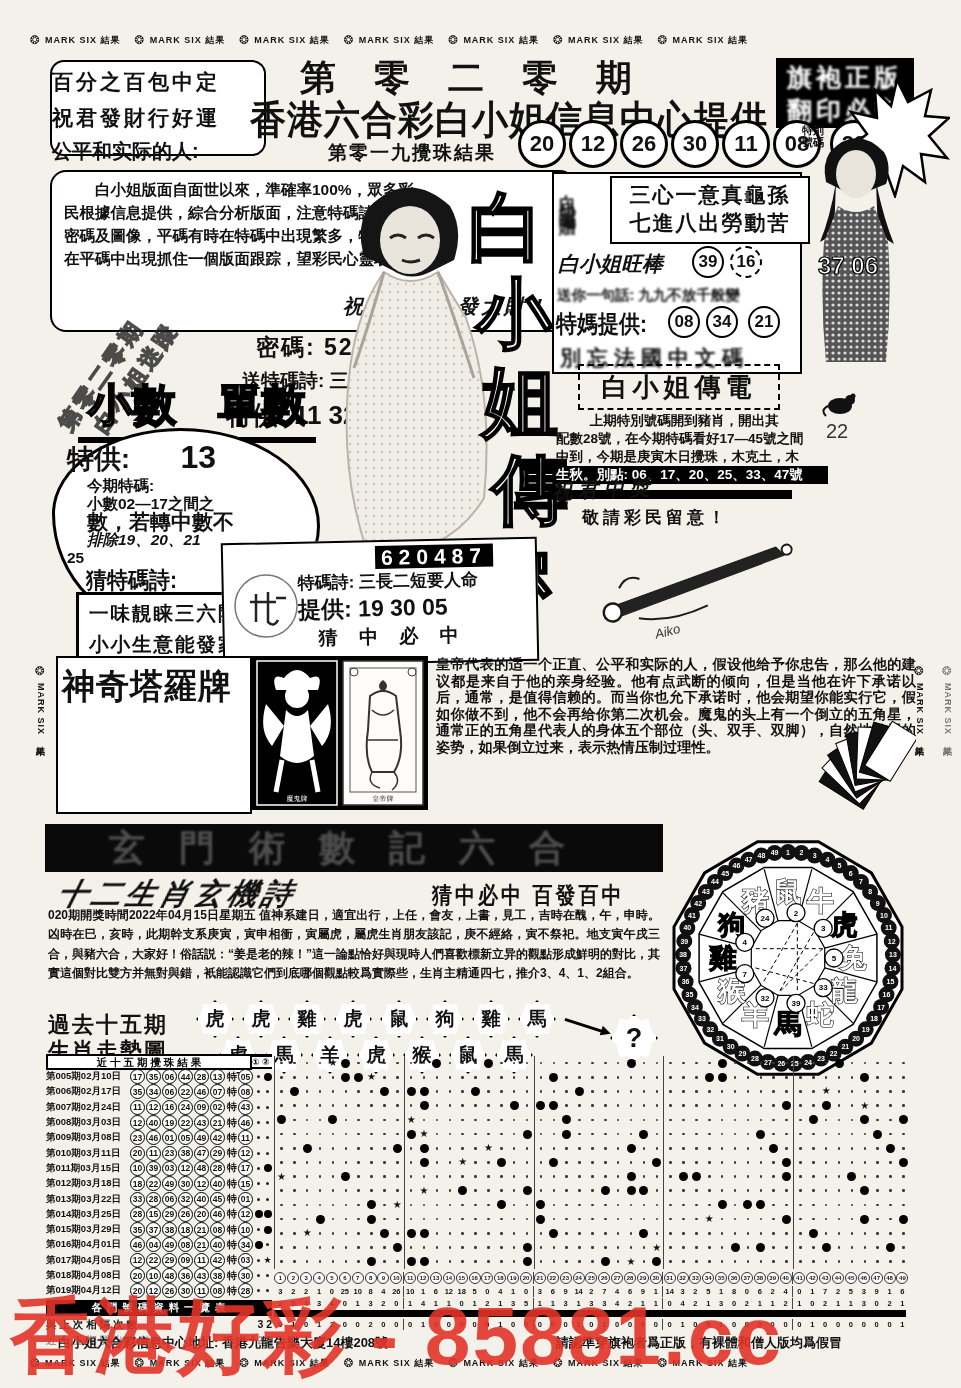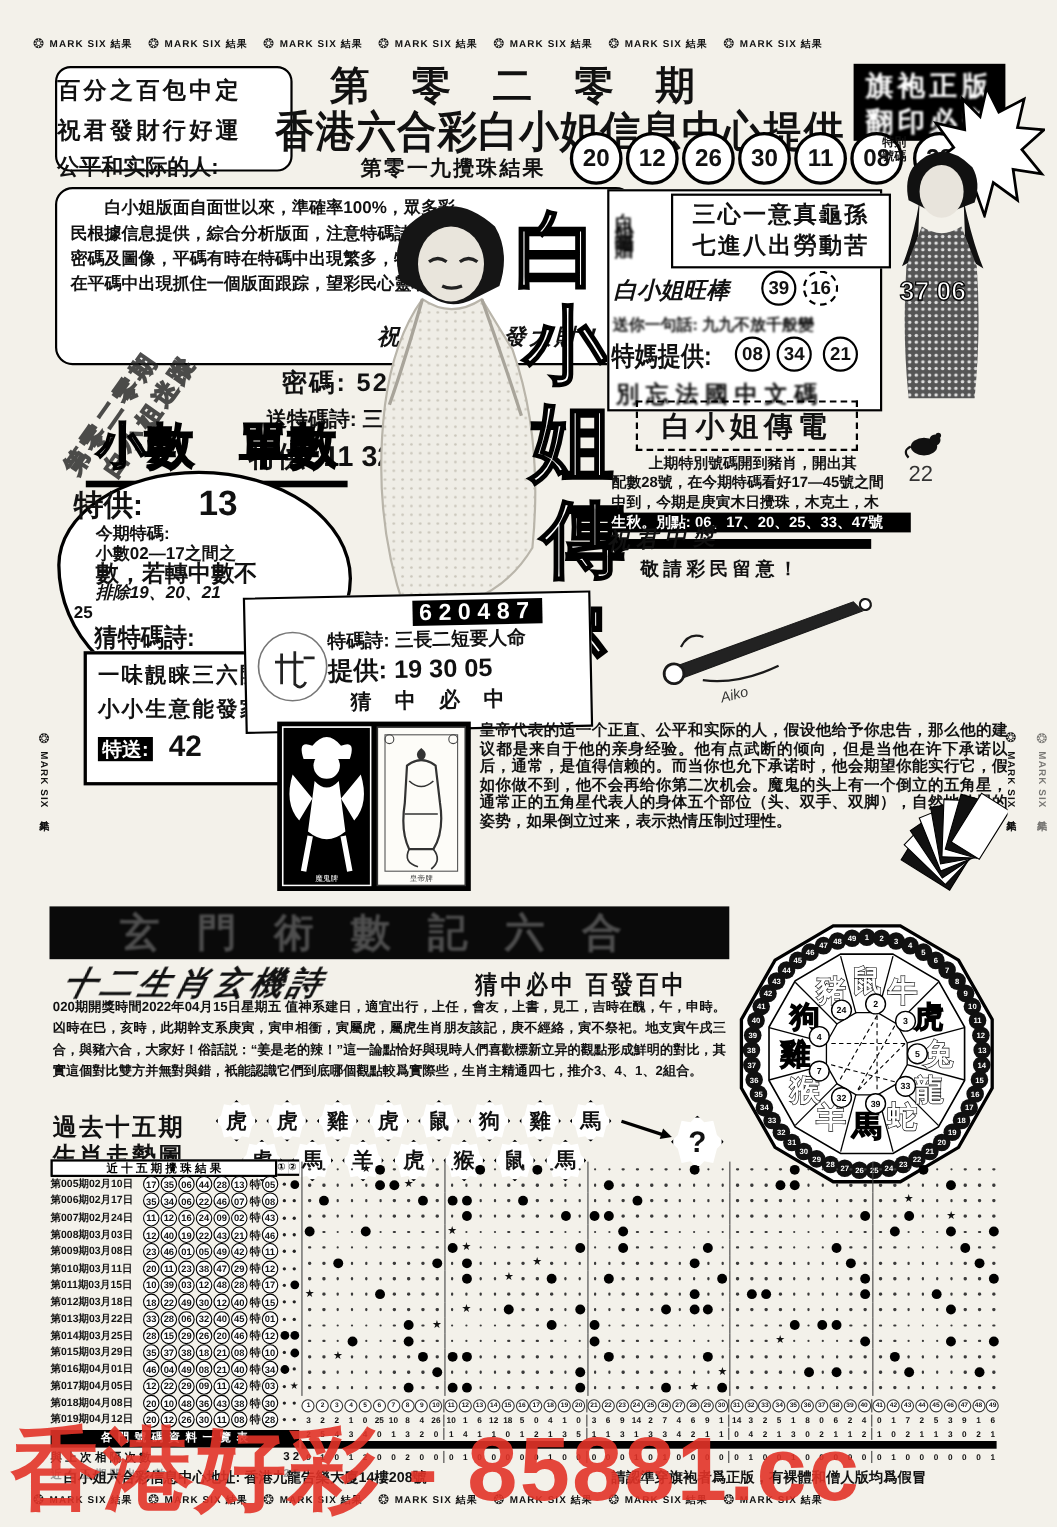--- a/index.html
+++ b/index.html
@@ -293,20 +293,23 @@
     </div>
     <div class="bb" style="font-size:17px;margin-left:66px;">特碼詩: 三長二短要人命</div>
     <div class="bb" style="font-size:23px;margin-left:66px;">提供:  19 30 05</div>
     <div class="bb" style="font-size:19px;letter-spacing:8px;margin-left:86px;">猜 中 必 中</div>
   </div>
   <svg class="abs" style="left:232px;top:572px;" width="68" height="68" viewBox="0 0 68 68">
     <circle cx="34" cy="34" r="31" fill="none" stroke="#777" stroke-width="1.5"></circle>
     <path d="M18 30 h26 M24 22 v28 M36 20 v30 q6 6 10 -2 M44 26 h10" stroke="#222" stroke-width="2.5" fill="none"></path>
   </svg>
 
+  <div class="abs box2" style="left:56px;top:656px;width:192px;height:154px;border-width:2.5px;">
+    <div class="bb" style="font-size:33px;letter-spacing:1px;margin:6px 4px;transform:scaleY(1.05);">神奇塔羅牌</div>
+  </div>
   <div class="abs" style="left:252px;top:656px;width:176px;height:154px;background:#000;display:flex;gap:4px;padding:4px;box-sizing:border-box;">
     <svg width="82" height="146" viewBox="0 0 82 146">
       <rect x="1" y="1" width="80" height="144" fill="#000" stroke="#fff" stroke-width="1.5"></rect>
       <path d="M20 30 Q14 12 28 18 Q41 2 54 18 Q68 12 62 30 Z" fill="#fff"></path>
       <circle cx="41" cy="36" r="12" fill="#fff"></circle>
       <path d="M10 44 Q2 70 16 86 L28 66 Z M72 44 Q80 70 66 86 L54 66 Z" fill="#fff"></path>
       <path d="M30 50 Q41 62 52 50 L58 96 Q41 110 24 96 Z" fill="#fff"></path>
       <path d="M26 100 L20 132 M56 100 L62 132" stroke="#fff" stroke-width="5"></path>
       <rect x="30" y="134" width="40" height="9" fill="#000"></rect>
       <text x="41" y="141" font-size="7" fill="#fff" text-anchor="middle">魔鬼牌</text>

